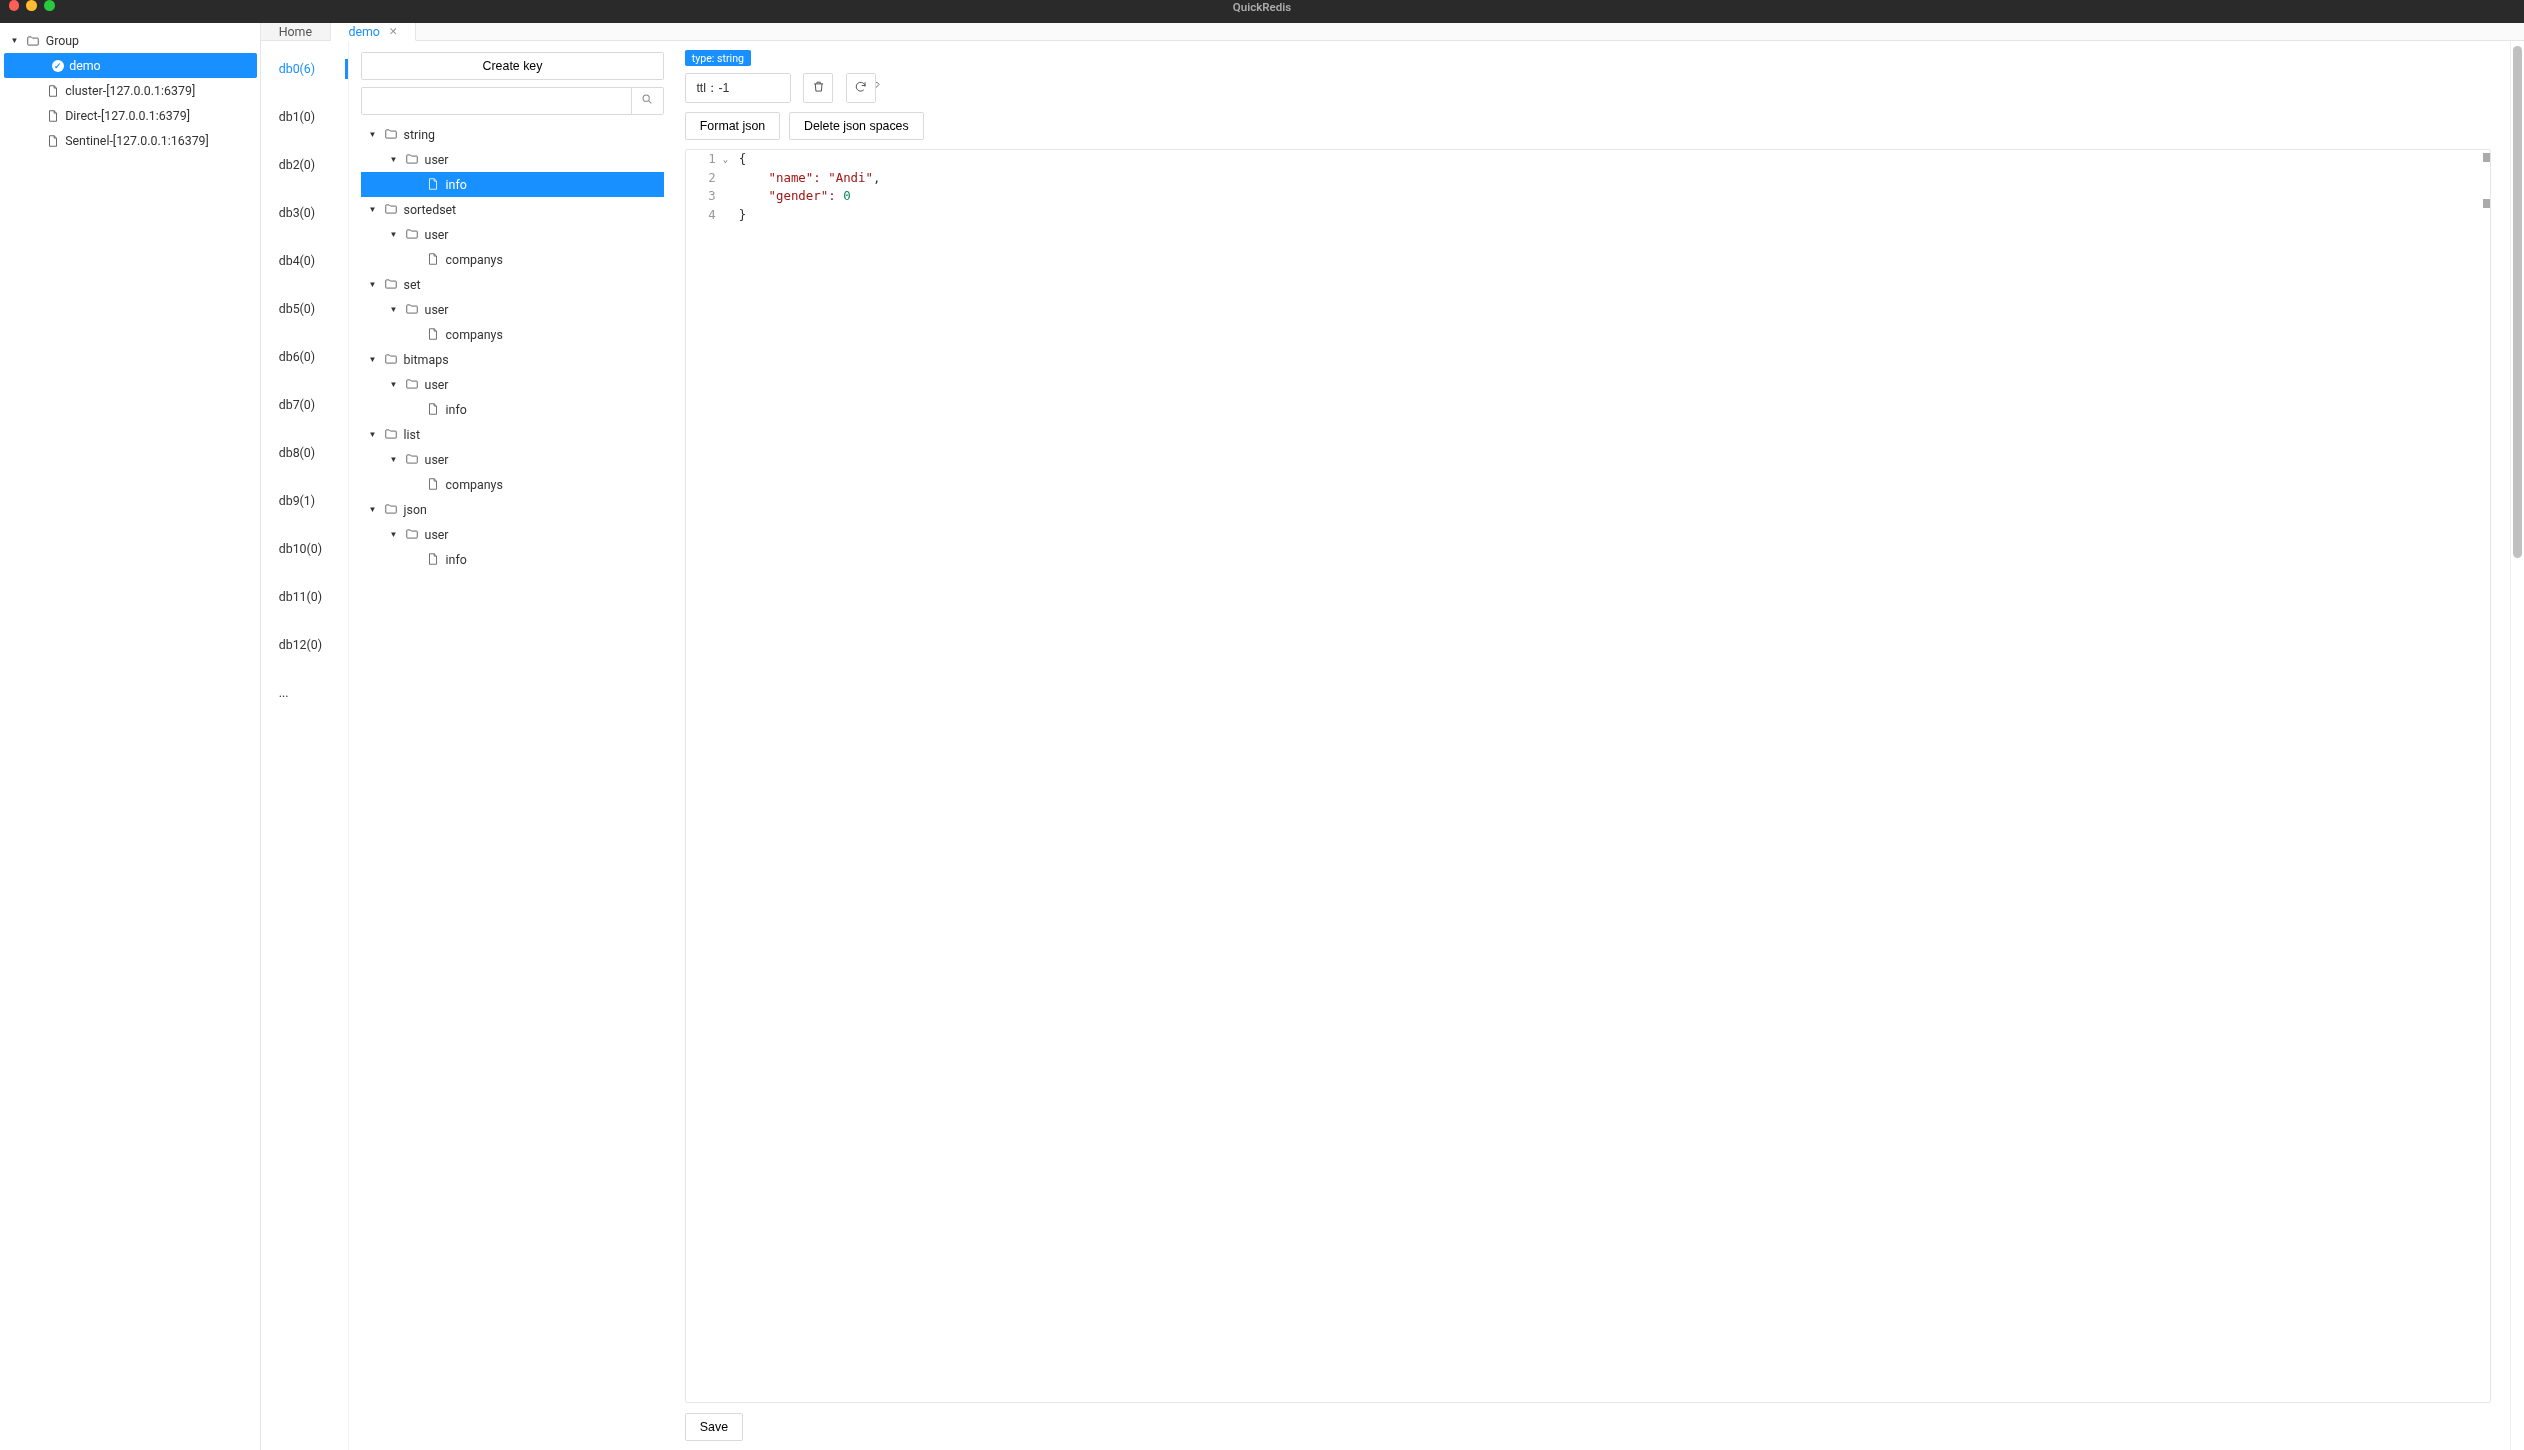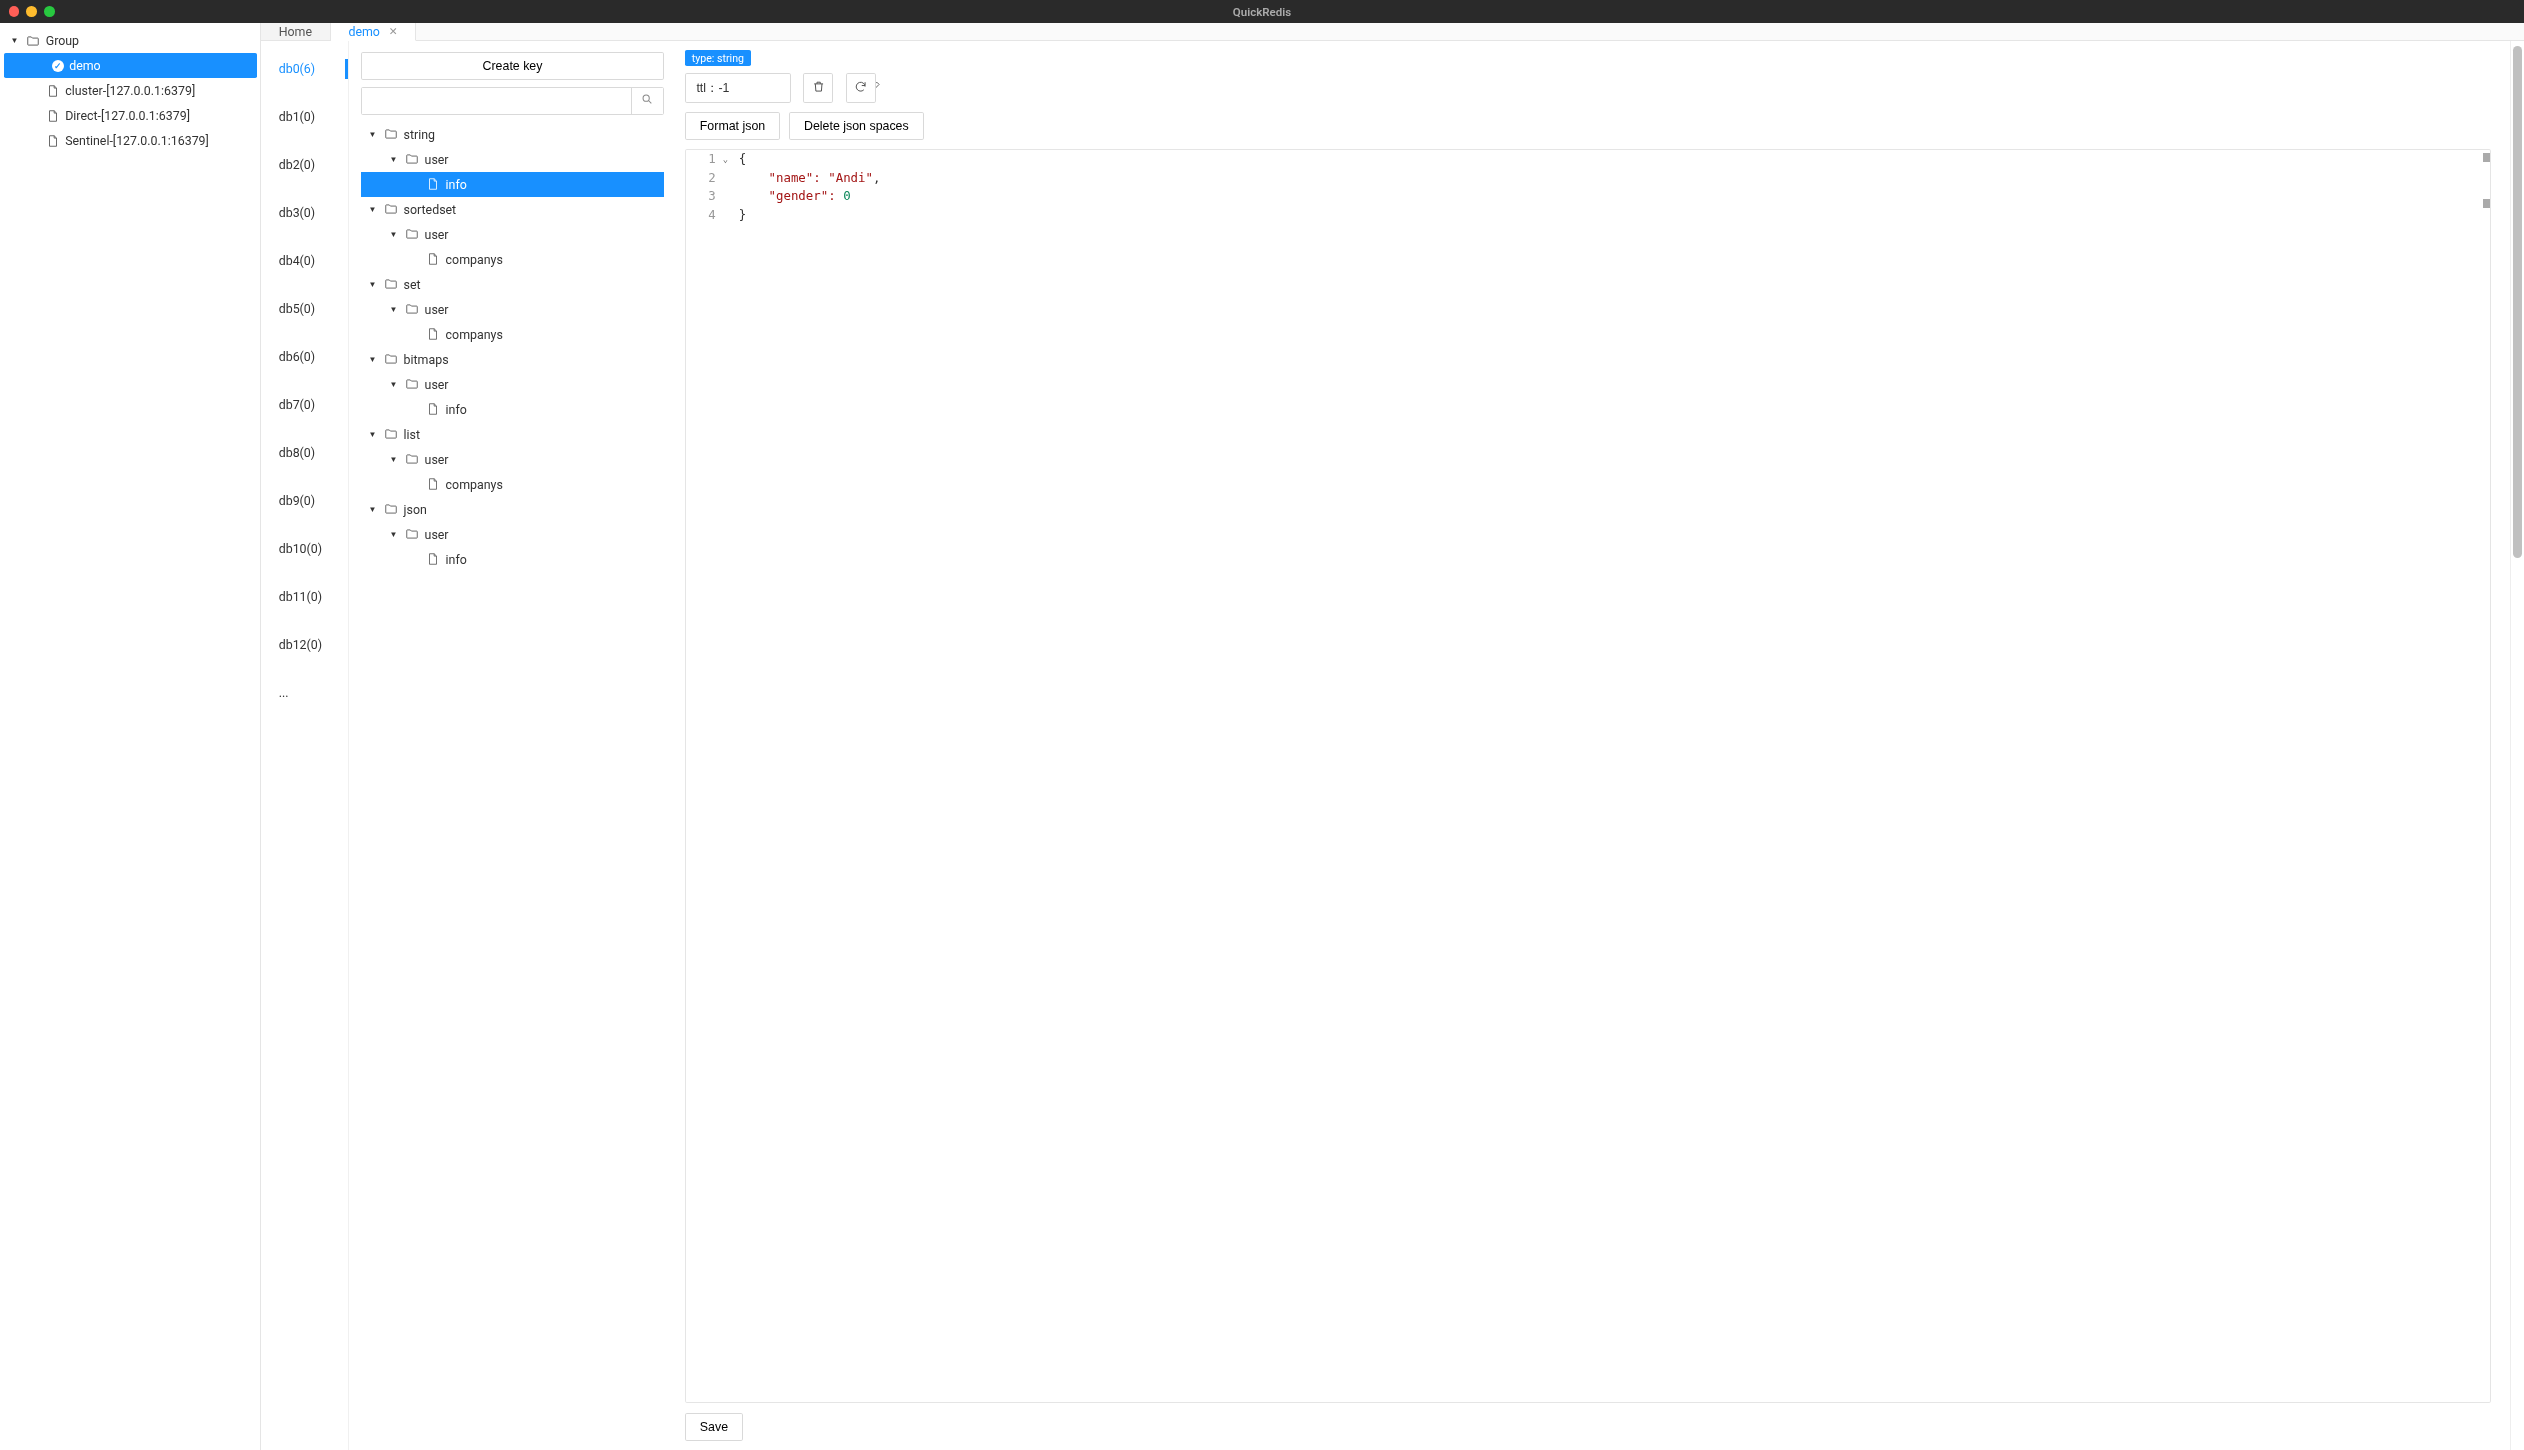--- a/index.html
+++ b/index.html
@@ -1,20 +1,20 @@
 <!DOCTYPE html>
 <html><head>
 <meta charset="utf-8">
 <style>
   * { box-sizing: border-box; margin: 0; padding: 0; }
   html, body { width: 100%; height: 100%; font-family: -apple-system, BlinkMacSystemFont, "Segoe UI", Roboto, sans-serif; font-size: 12.4px; color: #333; background: #fff; }
   .app { display: flex; flex-direction: column; height: 100vh; }
 
   
-  .titlebar { height: 23px; background: #2a2a2a; display: flex; align-items: center; padding: 0 8.8px; position: relative; }
+  .titlebar { height: 23px; background: #2a2a2a; display: flex; align-items: flex-start; padding: 0 8.8px; position: relative; }
   .traffic-lights { display: flex; gap: 7px; }
   .traffic-light { width: 10.6px; height: 10.6px; border-radius: 50%; }
   .tl-close { background: #ff5f57; }
   .tl-min { background: #febc2e; }
   .tl-max { background: #28c840; }
   .titlebar-title { position: absolute; left: 50%; transform: translateX(-50%); color: #aaa; font-weight: 600; font-size: 11.5px; }
 
   .body-row { flex: 1; display: flex; min-height: 0; }
 
   
@@ -160,21 +160,21 @@
         <div class="db-list" id="db-list">
             <div class="db-item active">db0(6)</div>
             <div class="db-item">db1(0)</div>
             <div class="db-item">db2(0)</div>
             <div class="db-item">db3(0)</div>
             <div class="db-item">db4(0)</div>
             <div class="db-item">db5(0)</div>
             <div class="db-item">db6(0)</div>
             <div class="db-item">db7(0)</div>
             <div class="db-item">db8(0)</div>
-            <div class="db-item">db9(0)</div>
+            <div class="db-item">db9(1)</div>
             <div class="db-item">db10(0)</div>
             <div class="db-item">db11(0)</div>
             <div class="db-item">db12(0)</div>
             <div class="db-item">...</div>
           </div>
 
         <div class="key-pane">
           <button class="btn create-key">Create key</button>
           <div class="search-wrap">
             <input class="search-input" value="" style="">

